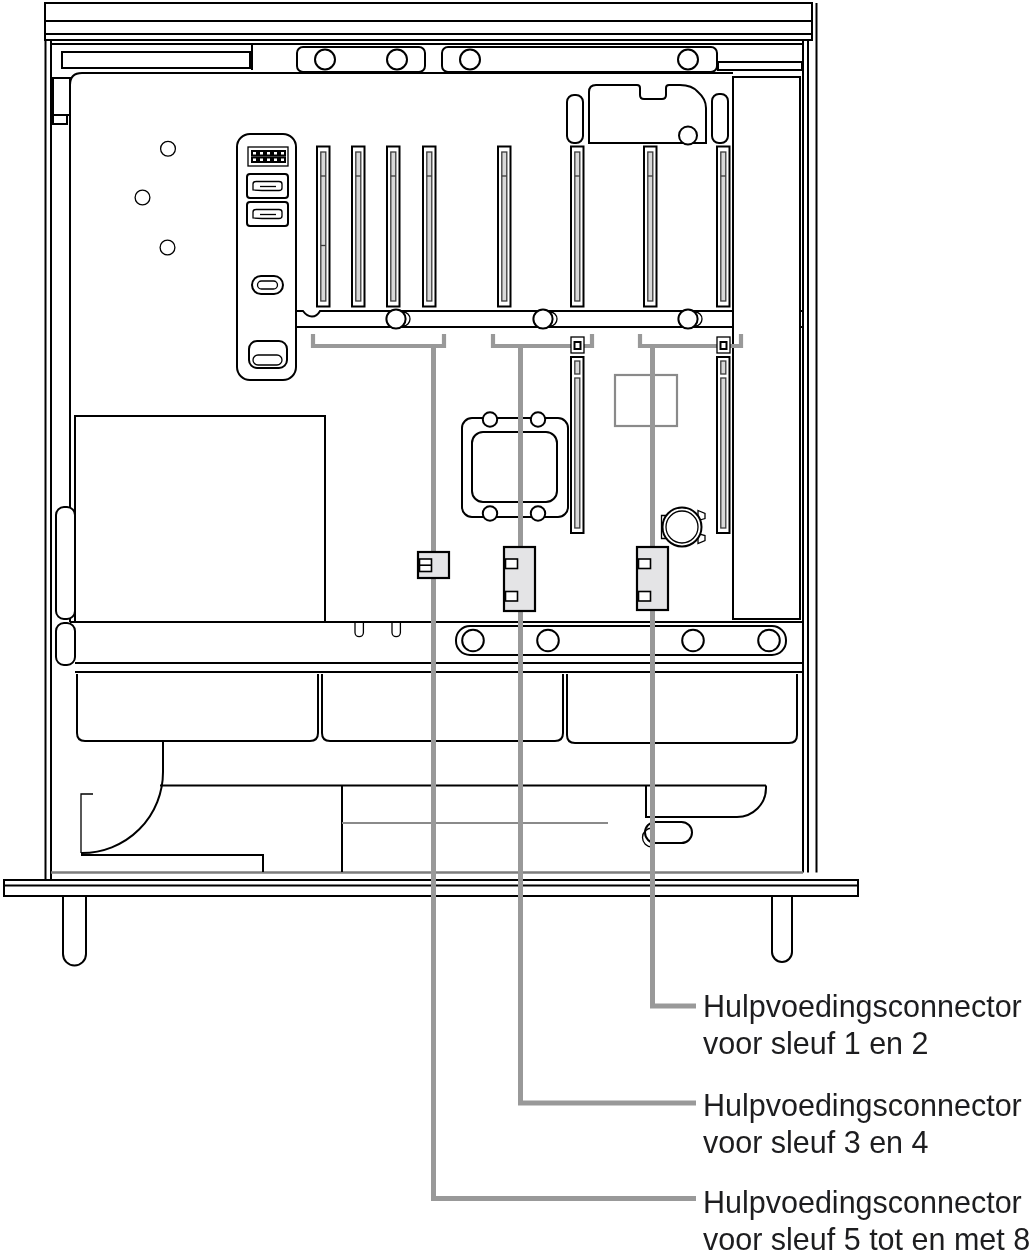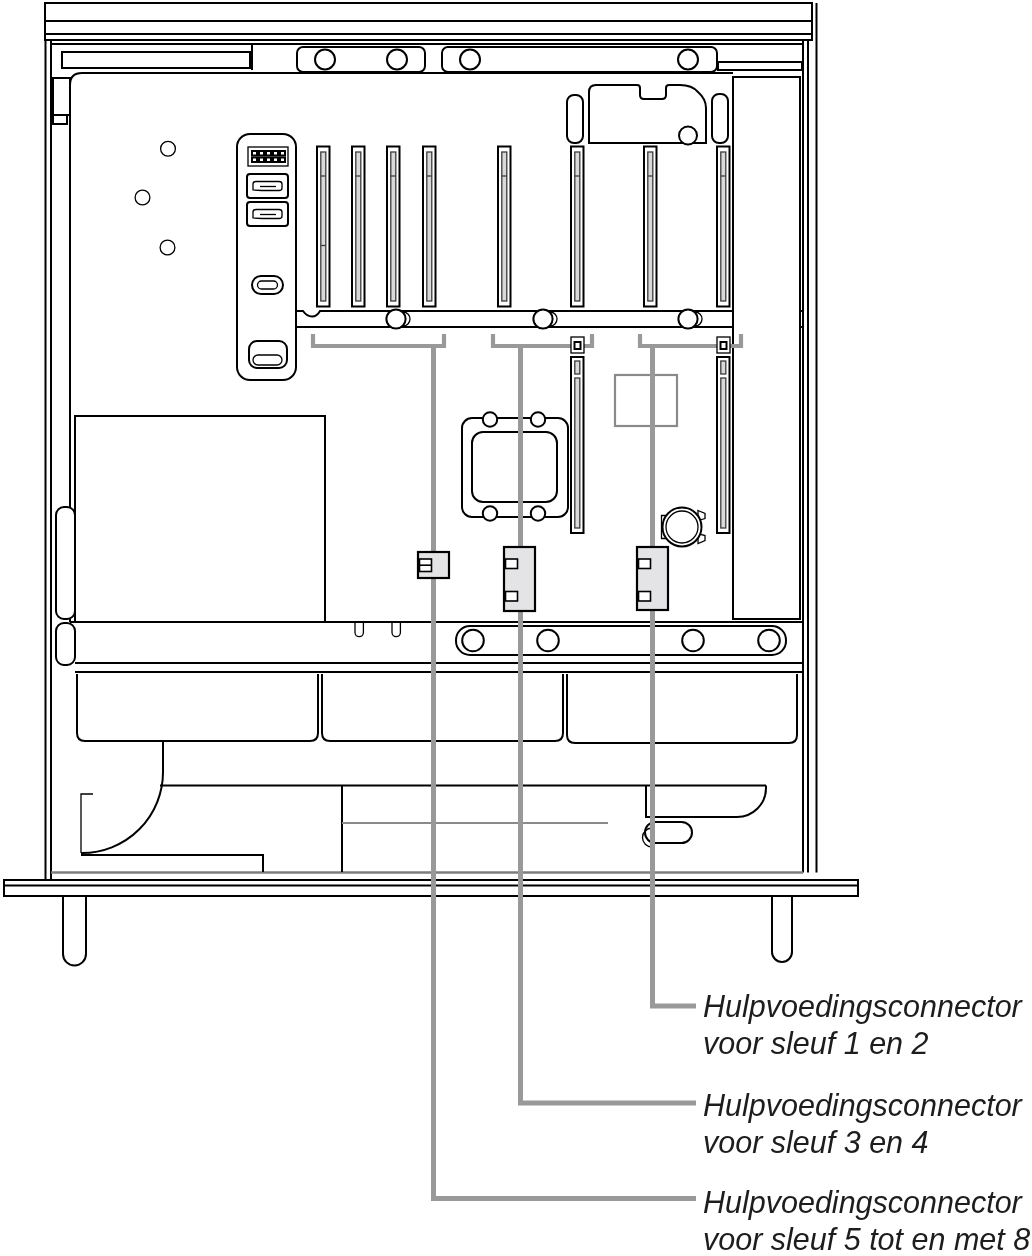--- a/index.html
+++ b/index.html
@@ -7,21 +7,21 @@
     --leader-gray:#999999;
     --slot-fill:#d9d9d9;
     --slot-stroke:#3a3a3a;
     --connector-fill:#e4e4e6;
     --outline-gray:#8a8a8a;
     --bottom-gray:#7d7d7d;
     --text:#1d1d1f;
     --background:#ffffff;
   }
   html,body{margin:0;padding:0;background:var(--background);}
-  .page{width:1032px;height:1256px;position:relative;background:var(--background);overflow:hidden;font-style:italic;}
+  .page{width:1032px;height:1256px;position:relative;background:var(--background);overflow:hidden;}
   svg{display:block;}
   .ln{stroke:var(--line);stroke-width:2;fill:none;}
   .lnf{stroke:var(--line);stroke-width:2;fill:#ffffff;}
   .thin{stroke-width:1.3;}
   .leader{stroke:var(--leader-gray);stroke-width:5;fill:none;}
   .bracket{stroke:var(--leader-gray);stroke-width:4.2;fill:none;}
   .slot-inner{fill:var(--slot-fill);stroke:var(--slot-stroke);stroke-width:1.3;}
   .conn{fill:var(--connector-fill);stroke:var(--line);stroke-width:2.2;}
   .notch{fill:#ffffff;stroke:var(--line);stroke-width:1.6;}
   .graysq{stroke:var(--outline-gray);stroke-width:2.2;fill:none;}

